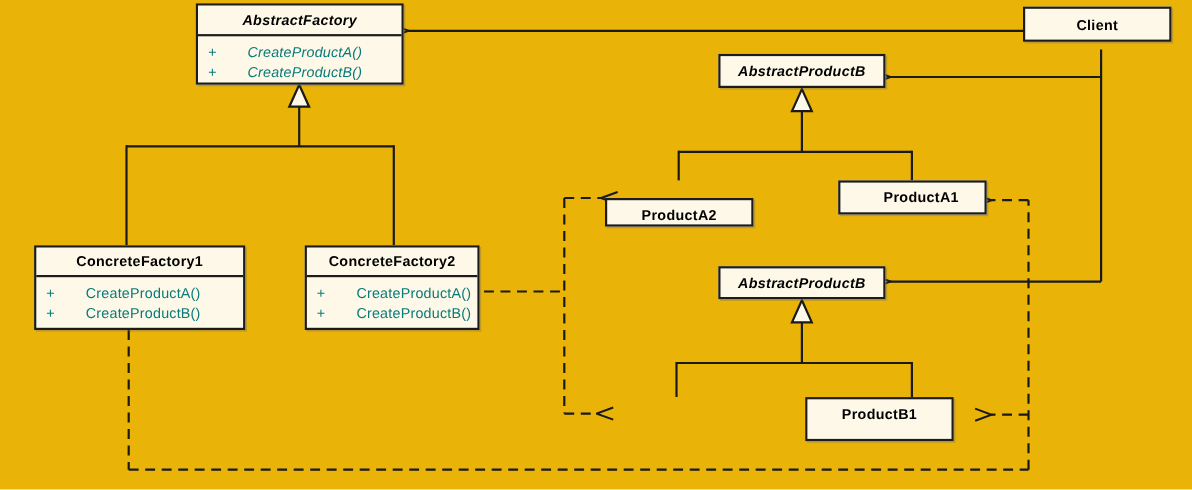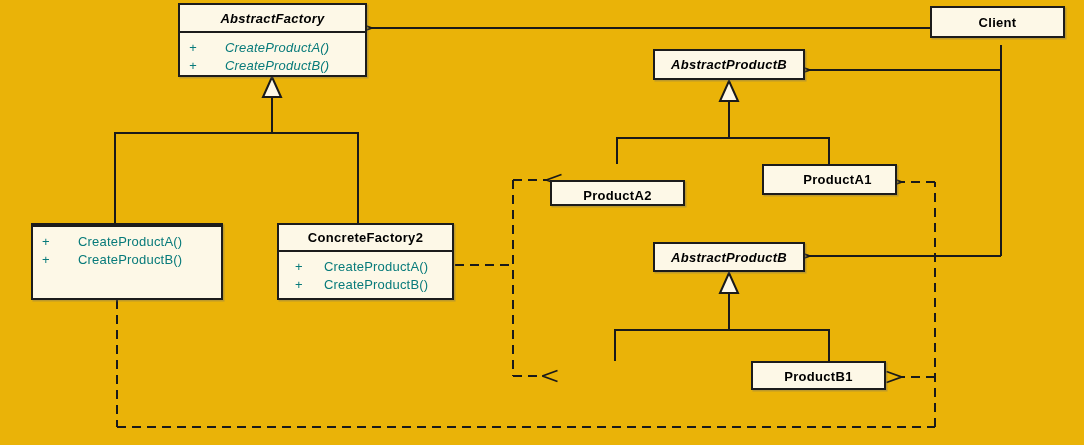--- a/index.html
+++ b/index.html
@@ -33,25 +33,25 @@
   .b-abstract-factory .uml-title{height:26px;}
   .b-client             {left:930px;top:6px; width:135px;height:32px;}
   .b-client .uml-title  {height:28px;}
   .b-abstract-product-a {left:653px;top:49px; width:152px;height:31px;}
   .b-abstract-product-a .uml-title{height:27px;}
   .b-product-a2         {left:550px;top:164px;width:135px;height:26px;margin-top:16px;}
   .b-product-a1         {left:762px;top:164px;width:135px;height:31px;padding-left:16px;}
   .b-abstract-product-b {left:653px;top:242px;width:152px;height:30px;}
   .b-abstract-product-b .uml-title{height:26px;}
   .b-product-b2         {left:546px;top:361px;width:136px;height:31px;}
-  .b-product-b1         {left:751px;top:361px;width:135px;height:29px;}
+  .b-product-b1         {left:732px;top:361px;width:135px;height:40px;}
   .b-product-a2 .uml-title,.b-product-a1 .uml-title,
   .b-product-b2 .uml-title,.b-product-b1 .uml-title{height:27px;}
   .b-concrete-factory1  {left:31px; top:223px;width:192px;height:77px;}
-  .b-concrete-factory2  {left:277px;top:223px;width:177px;height:77px;text-align:center;}
+  .b-concrete-factory2  {left:277px;top:223px;width:159px;height:77px;}
   .b-concrete-factory1 .uml-title,.b-concrete-factory2 .uml-title{height:25px;}
 </style>
 </head>
 <body>
 
 <div class="stage">
 
   <svg class="lines-layer" width="1084" height="445" viewBox="0 0 1084 445" xmlns="http://www.w3.org/2000/svg">
     <defs>
       <marker id="openArrow" markerWidth="17" markerHeight="14" refX="1.5" refY="7" orient="auto" markerUnits="userSpaceOnUse">
@@ -142,20 +142,21 @@
   <div class="uml-class abstract b-abstract-product-b">
     <div class="uml-title">AbstractProductB</div>
   </div>
 
 
   <div class="uml-class b-product-b1">
     <div class="uml-title">ProductB1</div>
   </div>
 
   <div class="uml-class b-concrete-factory1">
+    <div class="uml-title">ConcreteFactory1</div>
     <div class="uml-divider"></div>
     <div class="uml-methods">
       <div class="uml-method">
         <span class="plus">+</span>
         <span class="mname">CreateProductA()</span>
       </div>
       <div class="uml-method">
         <span class="plus">+</span>
         <span class="mname">CreateProductB()</span>
       </div>

